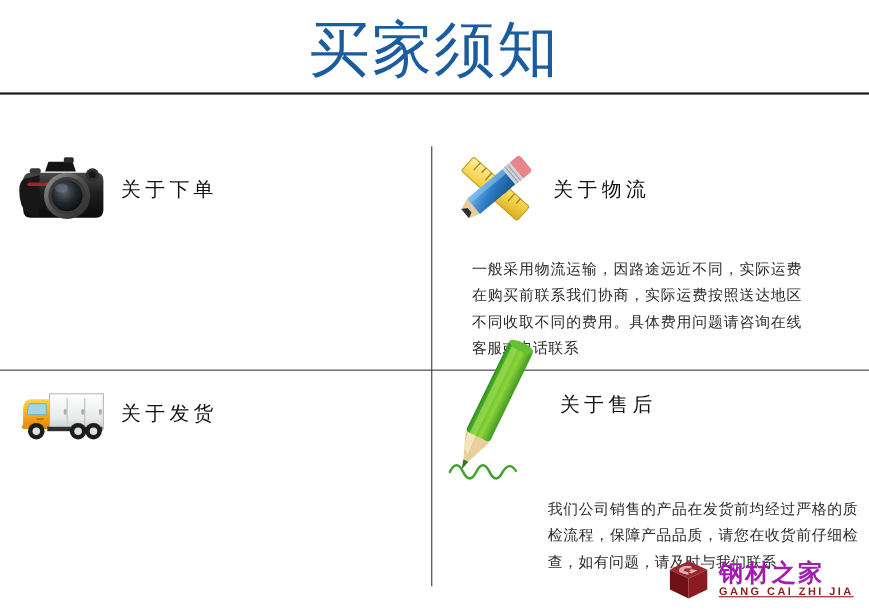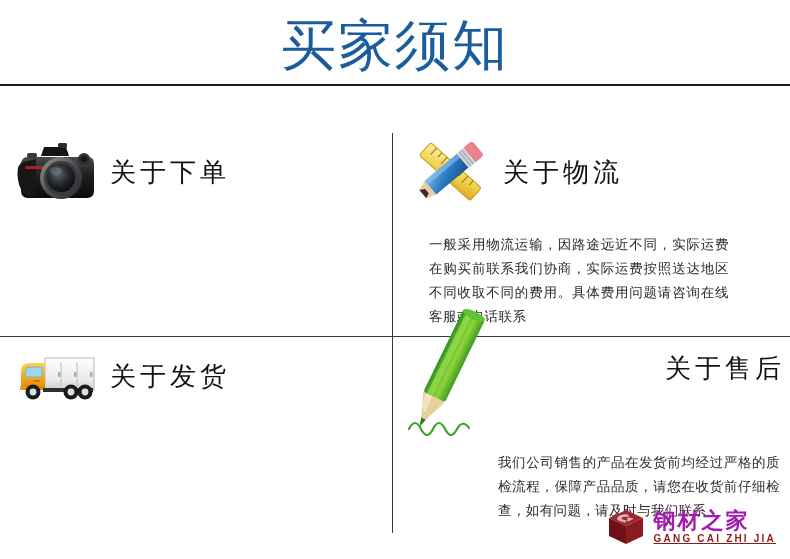--- a/index.html
+++ b/index.html
@@ -89,30 +89,30 @@
   .cell-q2 { left: 393px; top: 0px;   }
   .cell-q3 { left: 0px;   top: 204px; }
   .cell-q4 { left: 393px; top: 204px; }
 
   .cell-head {
     display: flex;
     align-items: center;
     height: 78px;
     padding-left: 14px;
   }
-  .cell-q4 .cell-head { padding-left: 6px; justify-content: space-between; }
+  .cell-q4 .cell-head { padding-left: 6px; }
 
   .cell-icon {
     width: 86px;
     height: 74px;
     flex: 0 0 86px;
     position: relative;
   }
   .cell-title {
-    font-size: 26px;
+    font-size: 18px;
     line-height: 34px;
     font-weight: normal;
     letter-spacing: 4px;
     color: #111111;
     margin-left: 10px;
     white-space: nowrap;
   }
   .cell-body {
     font-size: 13.5px;
     line-height: 24px;

